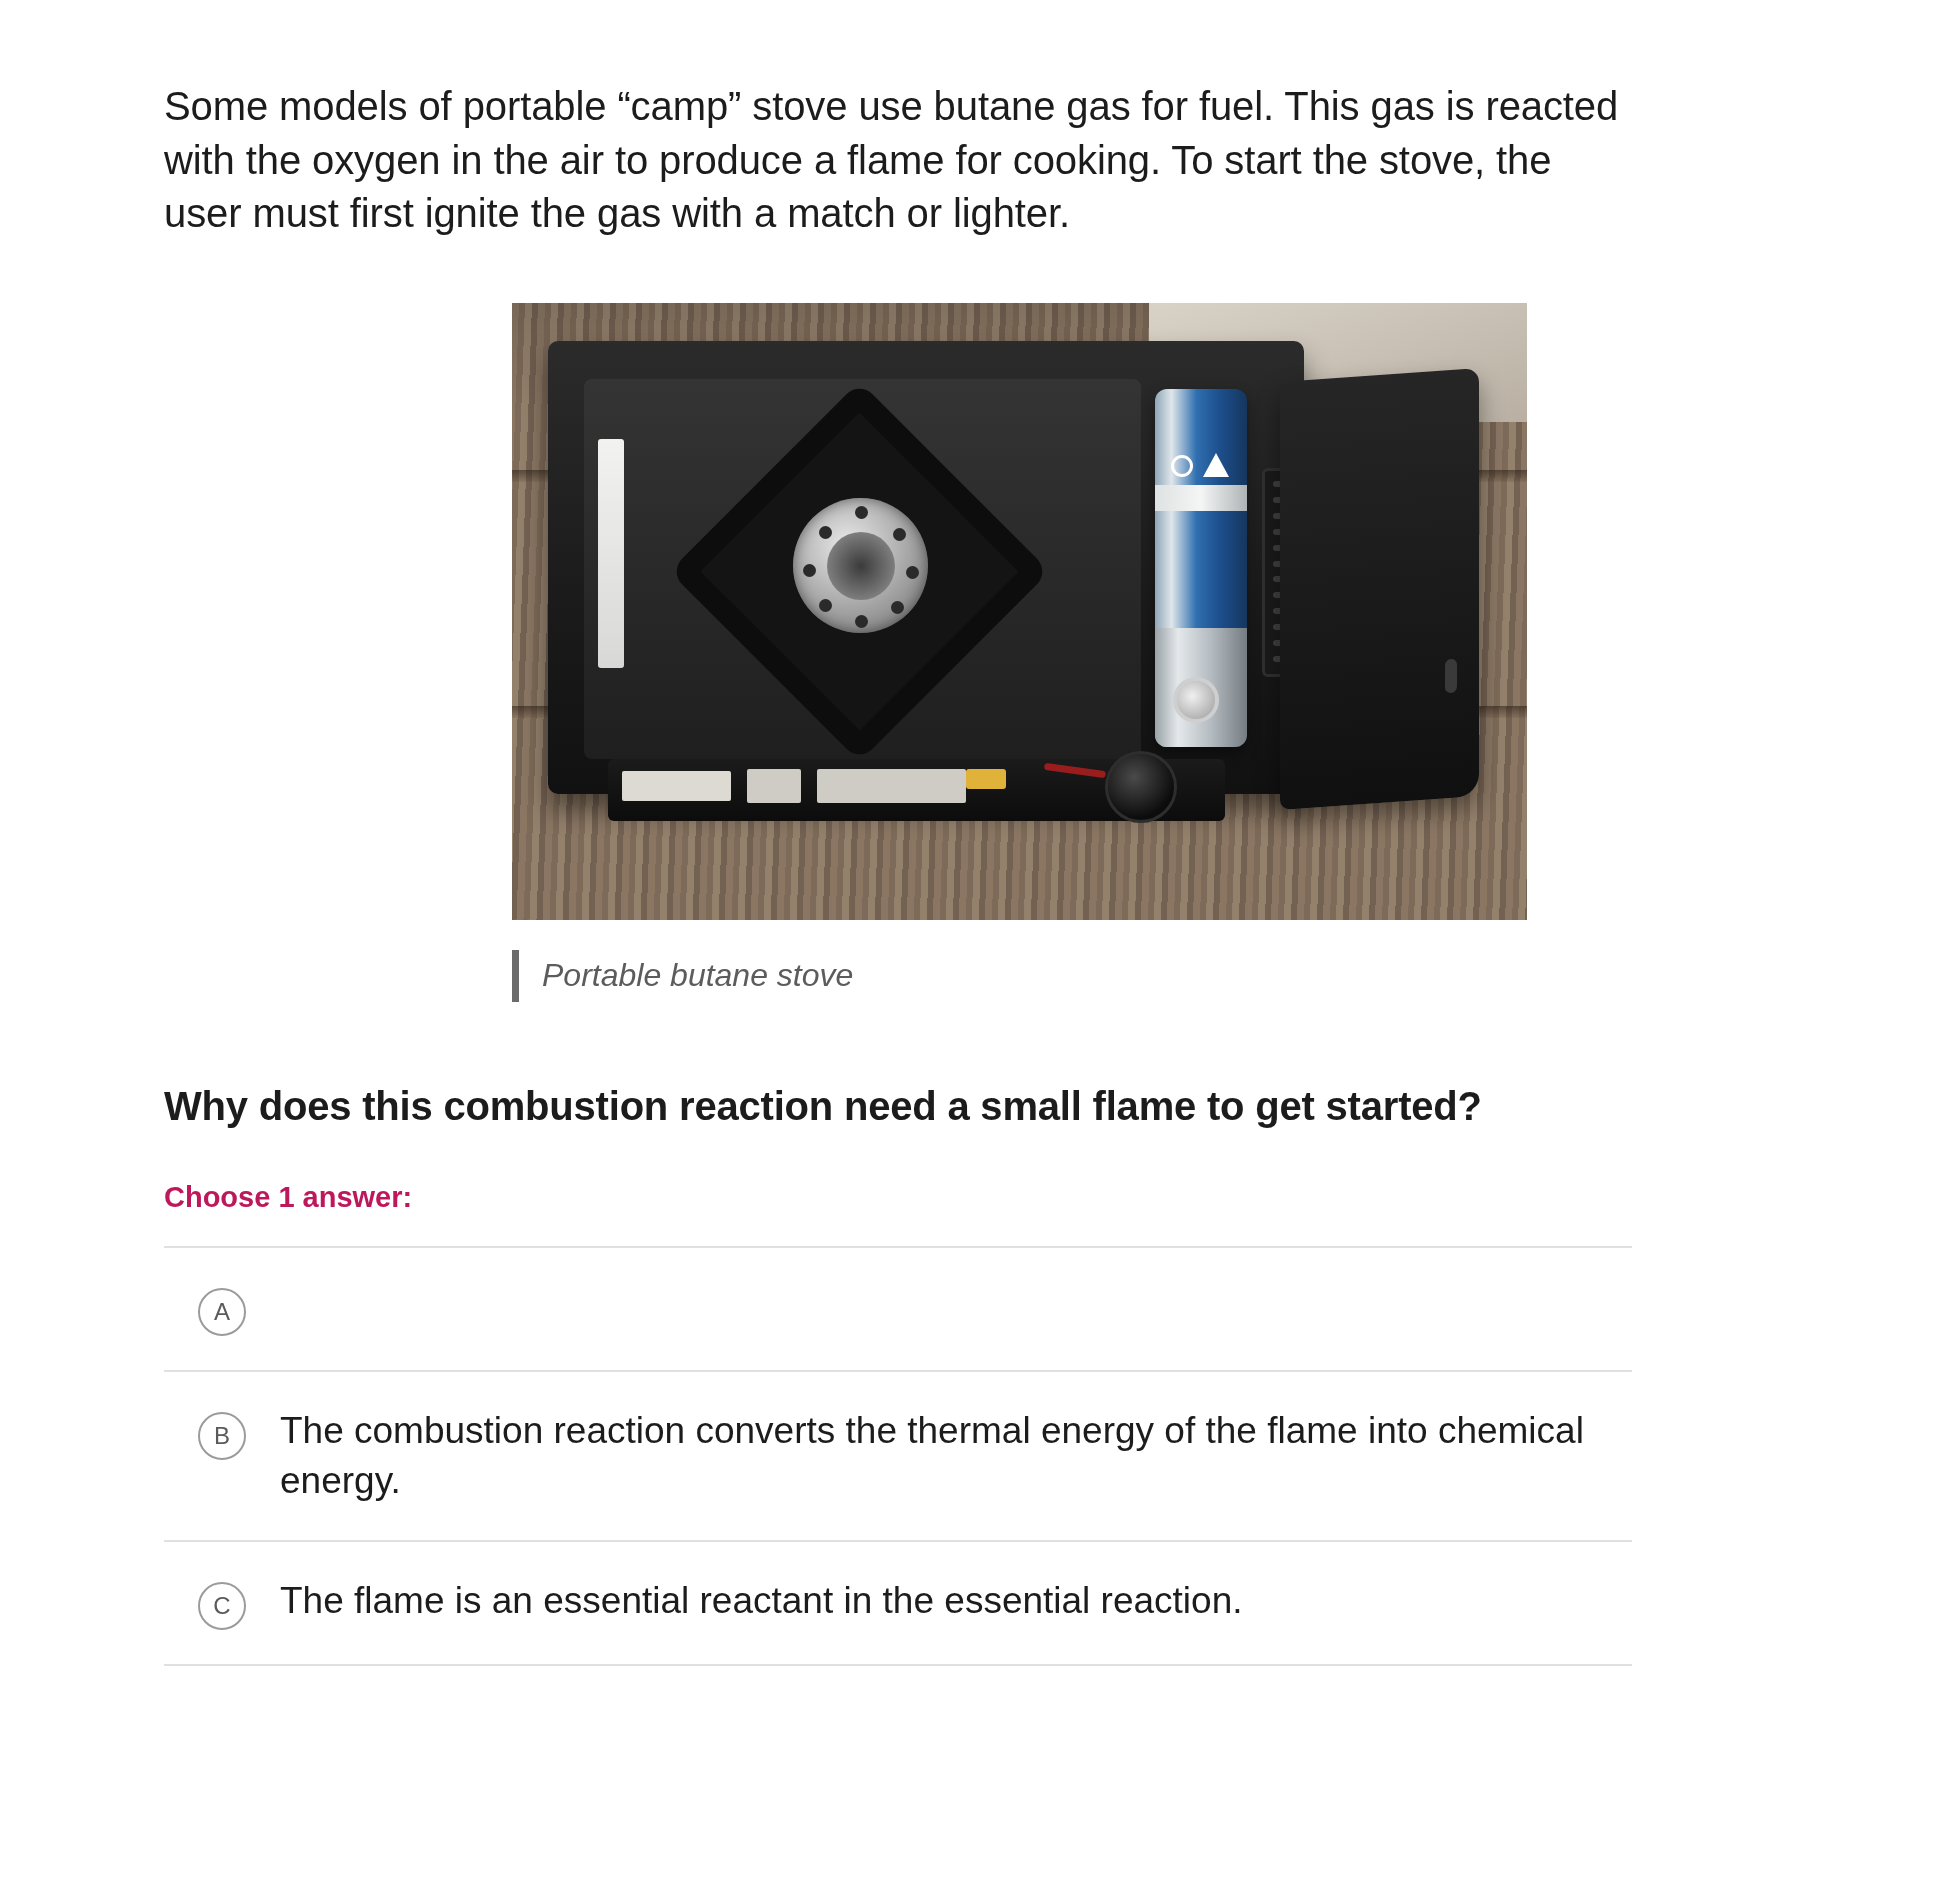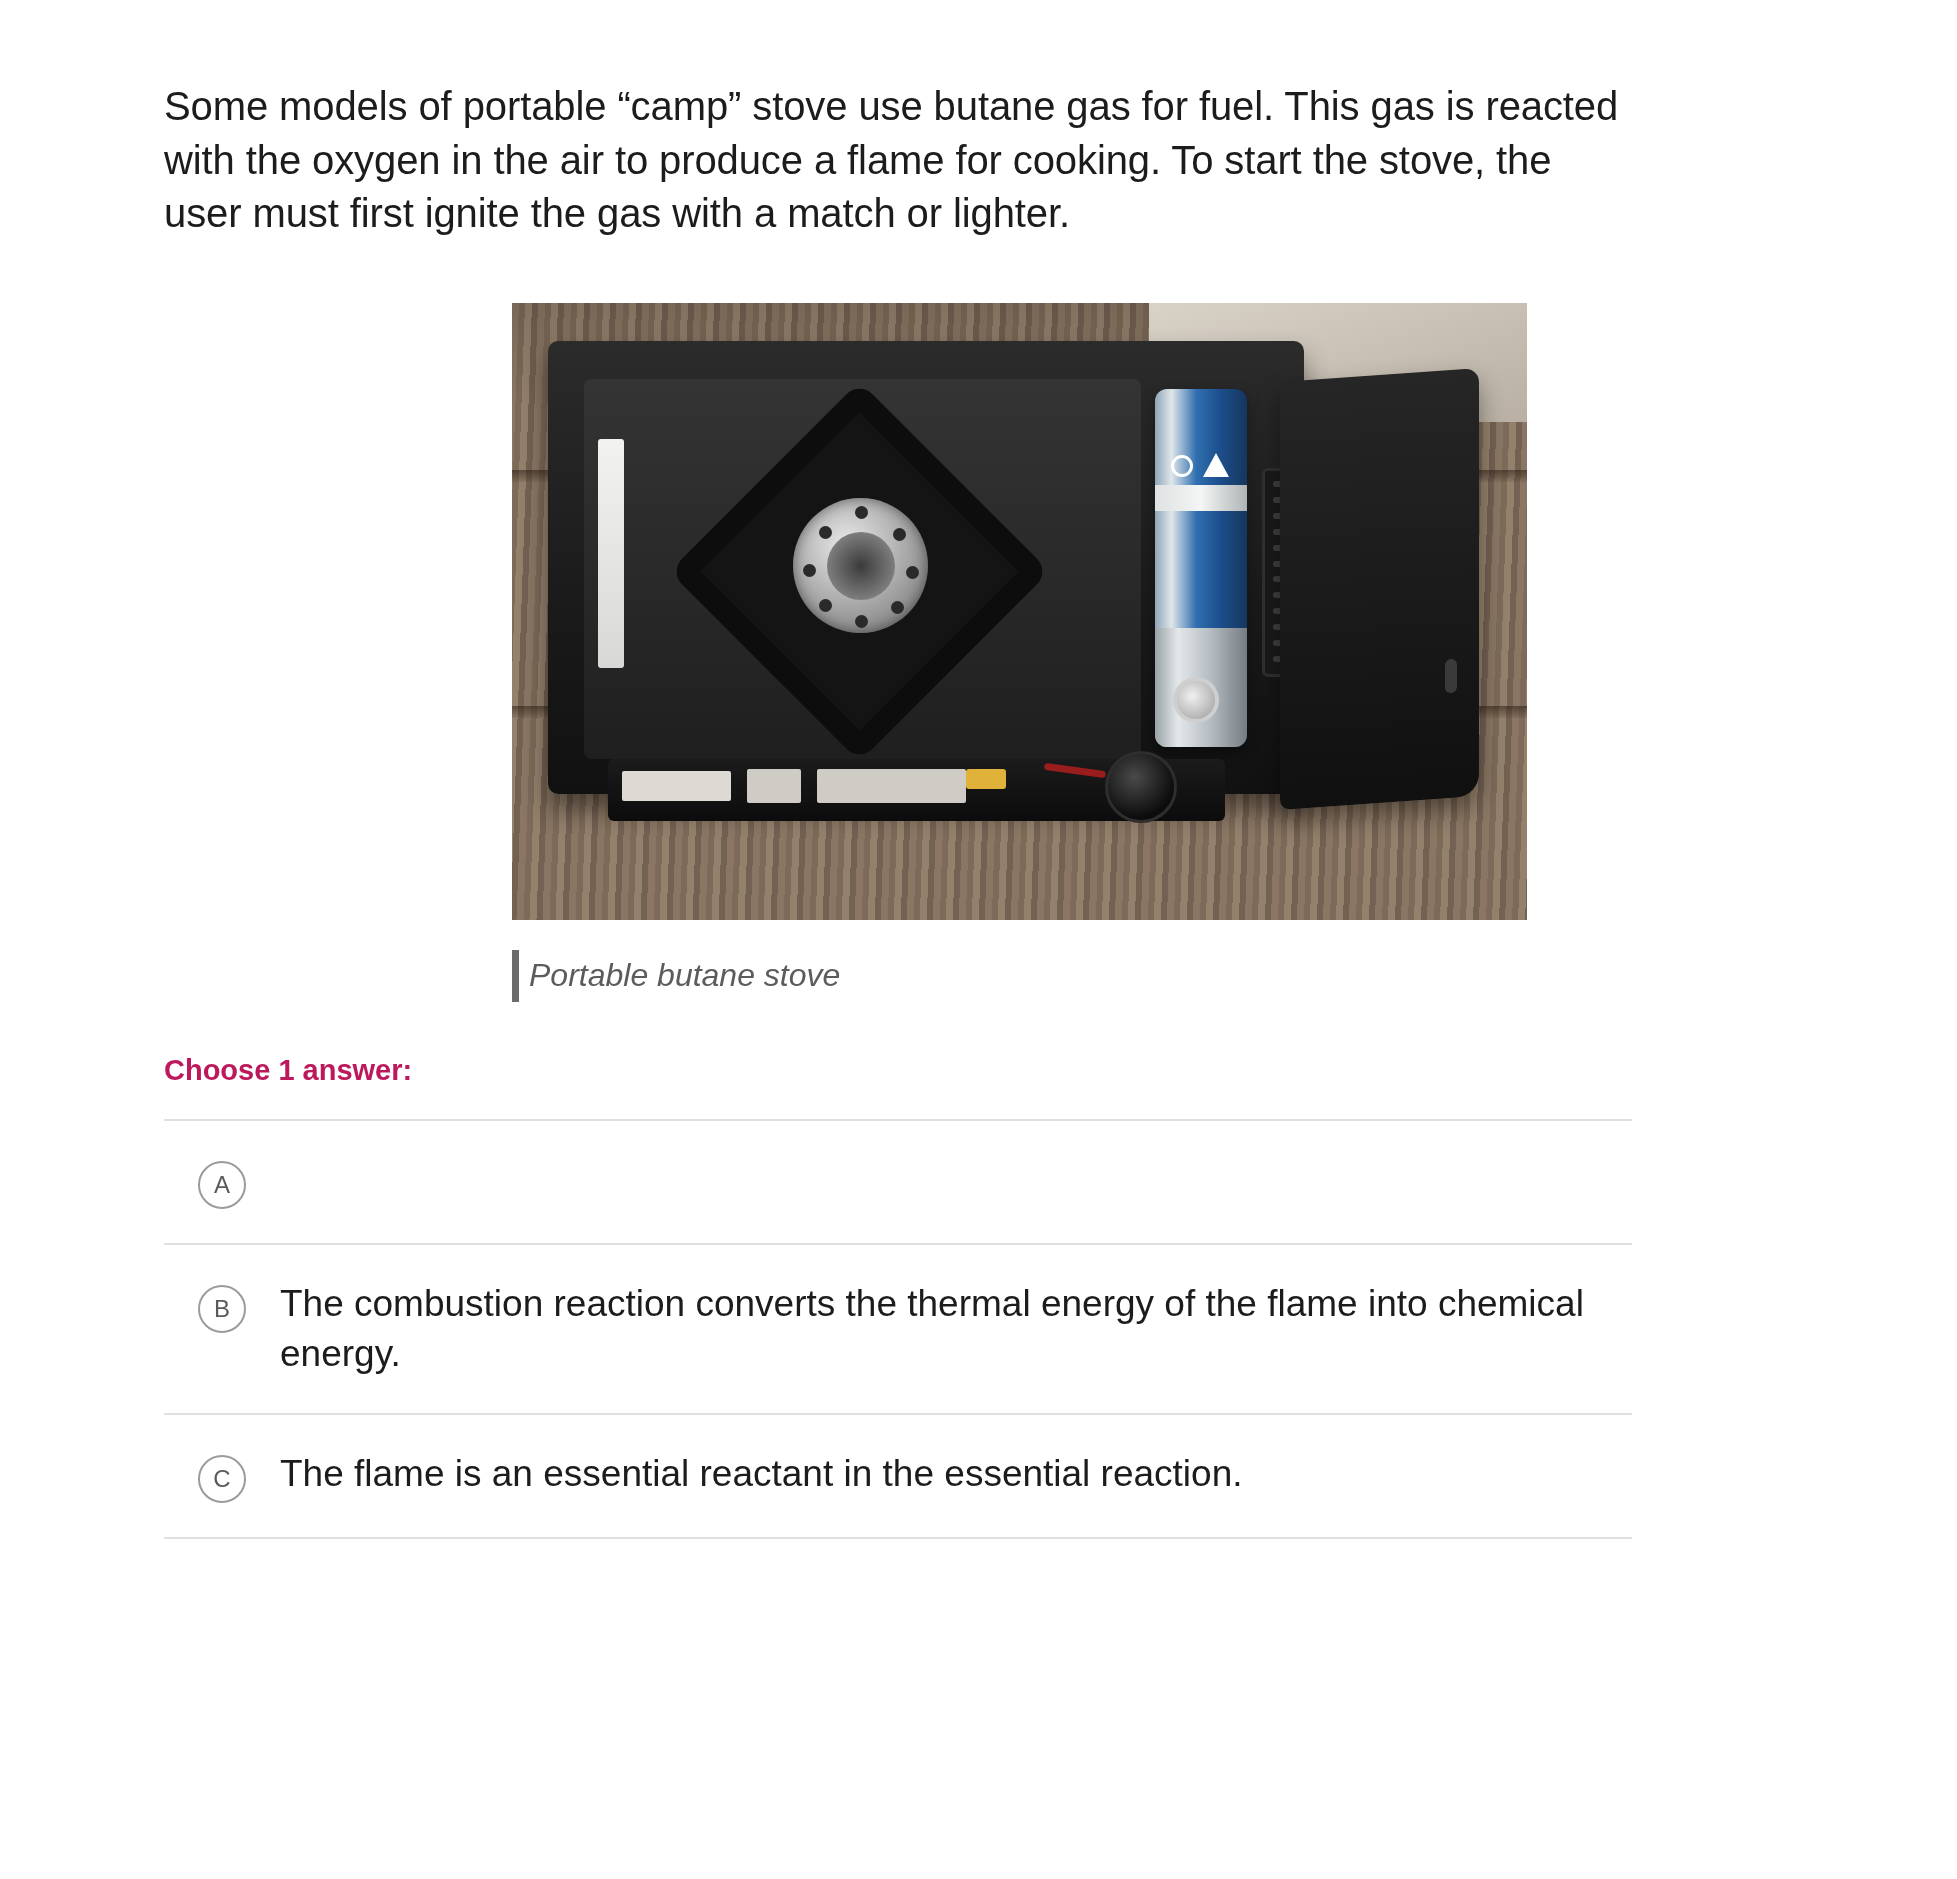--- a/index.html
+++ b/index.html
@@ -270,21 +270,21 @@
     width: 62px; height: 7px;
     background: #9a1d1d;
     border-radius: 4px;
     transform: rotate(8deg);
   }
   .caption {
     margin-top: 30px;
     padding-left: 348px;
     display: flex;
     align-items: center;
-    gap: 10px;
+    gap: 23px;
   }
   .caption-bar {
     width: 7px;
     height: 52px;
     background: #6b6b6b;
     flex: 0 0 auto;
   }
   .caption-text {
     font-size: 32px;
     font-style: italic;
@@ -408,20 +408,21 @@
           <div class="dial"></div>
         </div>
       </div>
     </div>
 
     <div class="caption">
       <div class="caption-bar"></div>
       <div class="caption-text">Portable butane stove</div>
     </div>
 
+    <h2 class="question">Why does this combustion reaction need a small flame to get started?</h2>
 
     <div class="choose">Choose 1 answer:</div>
 
     <div class="choices">
 
       <div class="choice">
         <div class="bubble">A</div>
       </div>
 
       <div class="choice">

